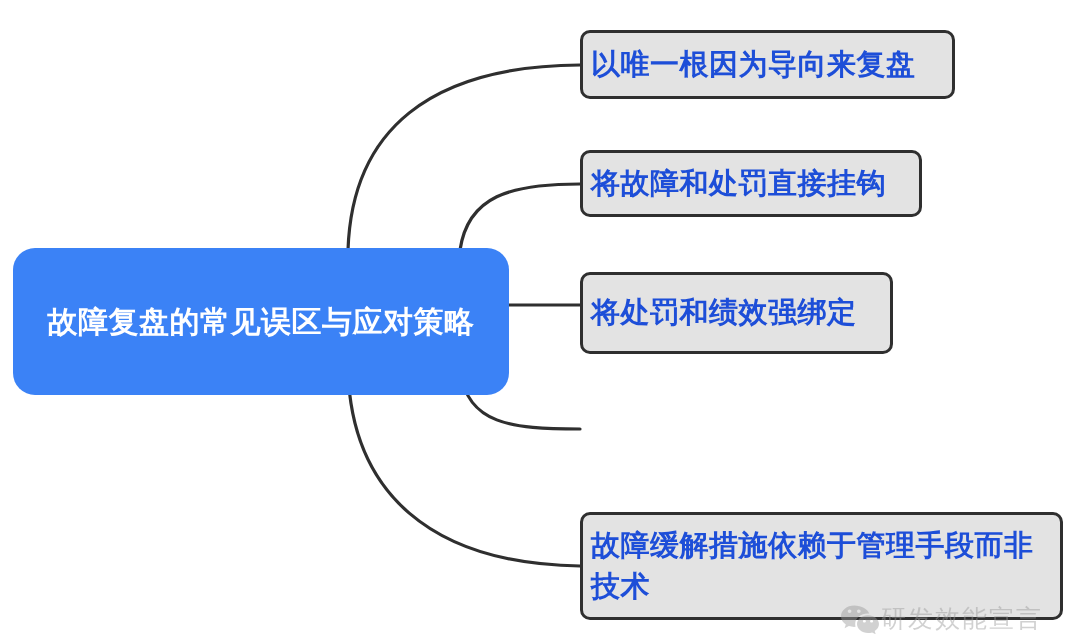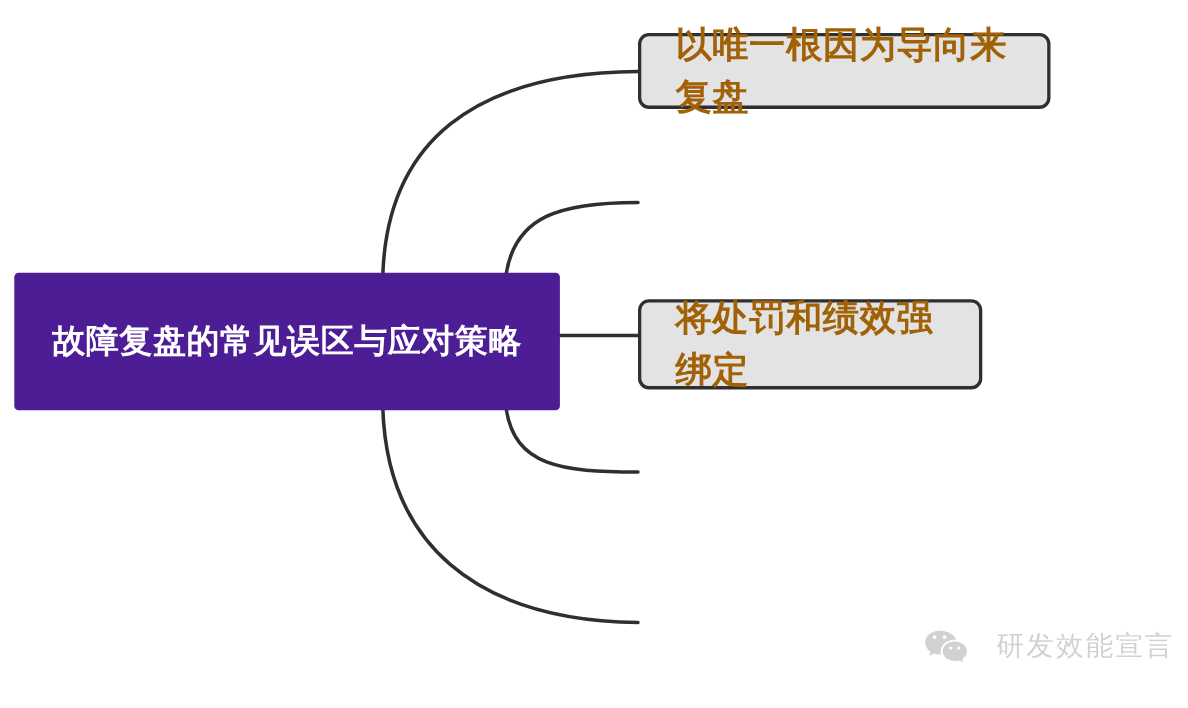--- a/index.html
+++ b/index.html
@@ -31,61 +31,61 @@
     position: absolute;
     box-sizing: border-box;
     display: flex;
     align-items: center;
     border-radius: 10px;
   }
   .root-node {
     left: 13px;
     top: 248px;
     width: 496px;
-    height: 125px;
-    background: #4c1d95;
-    border-radius: 4px;
+    height: 147px;
+    background: #3b82f6;
+    border-radius: 22px;
     justify-content: center;
     z-index: 3;
   }
   .root-label {
     color: #ffffff;
     font-size: 30px;
     font-weight: bold;
     line-height: 1.32;
     text-align: center;
     letter-spacing: 0.5px;
     padding: 0 16px;
   }
   .branch-node {
     background: #E3E3E3;
     border: 3px solid #2F2F2F;
     z-index: 3;
   }
   .branch-label {
-    color: #a16207;
-    font-size: 33px;
+    color: #1d4ed8;
+    font-size: 29px;
     font-weight: bold;
     line-height: 1.42;
-    padding: 0 31px;
+    padding: 0 8px;
     letter-spacing: 0.5px;
   }
   #node-1 { left: 580px; top: 30px;  width: 375px; height: 69px; }
   #node-2 { left: 580px; top: 150px; width: 342px; height: 67px; }
   #node-3 { left: 580px; top: 272px; width: 313px; height: 82px; }
   #node-4 { left: 580px; top: 396px; width: 400px; height: 64px; }
   #node-5 { left: 580px; top: 512px; width: 483px; height: 108px; }
 
   .watermark {
     position: absolute;
     left: 840px;
-    top: 570px;
+    top: 602px;
     display: flex;
     align-items: center;
-    gap: 26px;
+    gap: 1px;
     z-index: 4;
     opacity: 0.45;
   }
   .wm-text {
     color: #9a9a9a;
     font-size: 25px;
     letter-spacing: 2px;
     font-weight: normal;
   }
 </style>
@@ -105,26 +105,32 @@
   </svg>
 
   <div class="node root-node">
     <div class="root-label">故障复盘的常见误区与应对策略</div>
   </div>
 
   <div class="node branch-node" id="node-1">
     <div class="branch-label">以唯一根因为导向来复盘</div>
   </div>
 
+  <div class="node branch-node" id="node-2">
+    <div class="branch-label">将故障和处罚直接挂钩</div>
+  </div>
 
   <div class="node branch-node" id="node-3">
     <div class="branch-label">将处罚和绩效强绑定</div>
   </div>
 
 
+  <div class="node branch-node" id="node-5">
+    <div class="branch-label">故障缓解措施依赖于管理手段而非技术</div>
+  </div>
 
   <div class="watermark">
     <svg width="40" height="30" viewBox="0 0 40 30">
       <g fill="#9a9a9a">
         <path d="M14.2 1.5 C6.8 1.5 1 6.3 1 12.2 c0 3.3 1.9 6.3 4.8 8.3 l-1.2 3.8 4.3 -2.2 c1.6 0.5 3.4 0.8 5.3 0.8 0.5 0 1 0 1.4 -0.1 -0.3 -0.9 -0.4 -1.8 -0.4 -2.8 0 -5.8 5.6 -10.4 12.6 -10.4 0.5 0 0.9 0 1.4 0.1 C28 5.2 21.8 1.5 14.2 1.5 z M9.6 8.9 c-1 0 -1.8 -0.8 -1.8 -1.7 0 -1 0.8 -1.8 1.8 -1.8 1 0 1.8 0.8 1.8 1.8 0 0.9 -0.8 1.7 -1.8 1.7 z M18.8 8.9 c-1 0 -1.8 -0.8 -1.8 -1.7 0 -1 0.8 -1.8 1.8 -1.8 1 0 1.8 0.8 1.8 1.8 0 0.9 -0.8 1.7 -1.8 1.7 z"></path>
         <path d="M39 20.1 c0 -4.9 -4.9 -8.9 -11 -8.9 -6.1 0 -11 4 -11 8.9 0 4.9 4.9 8.9 11 8.9 1.4 0 2.8 -0.2 4.1 -0.6 l3.6 1.9 -1 -3.2 C37.4 25.4 39 22.9 39 20.1 z M24.4 18.6 c-0.8 0 -1.5 -0.6 -1.5 -1.4 0 -0.8 0.7 -1.5 1.5 -1.5 0.8 0 1.5 0.7 1.5 1.5 0 0.8 -0.7 1.4 -1.5 1.4 z M31.6 18.6 c-0.8 0 -1.5 -0.6 -1.5 -1.4 0 -0.8 0.7 -1.5 1.5 -1.5 0.8 0 1.5 0.7 1.5 1.5 0 0.8 -0.7 1.4 -1.5 1.4 z"></path>
       </g>
     </svg>
     <span class="wm-text">研发效能宣言</span>
   </div>

